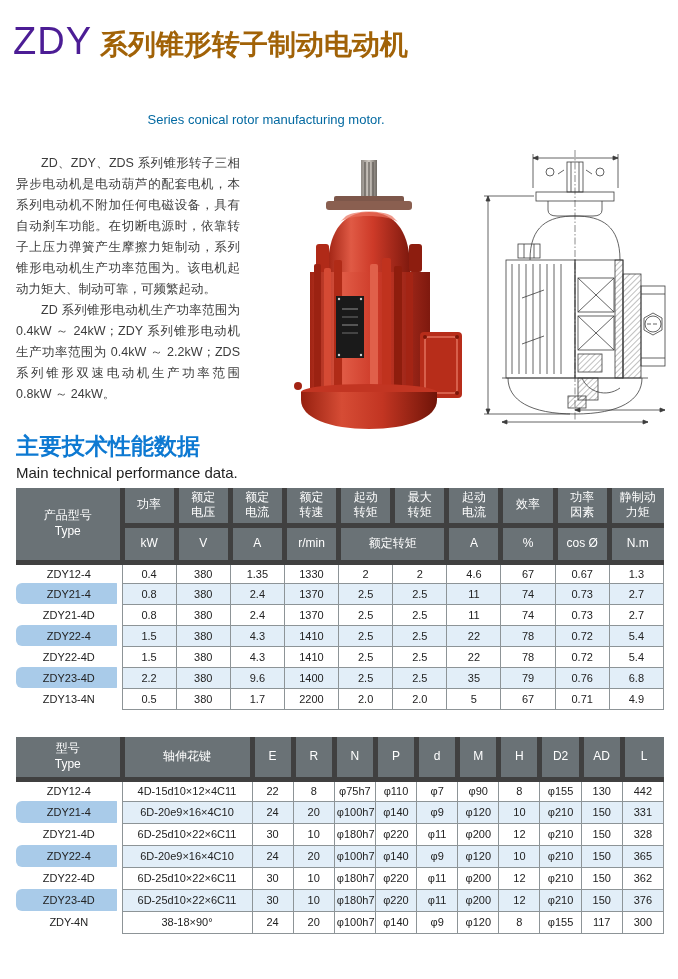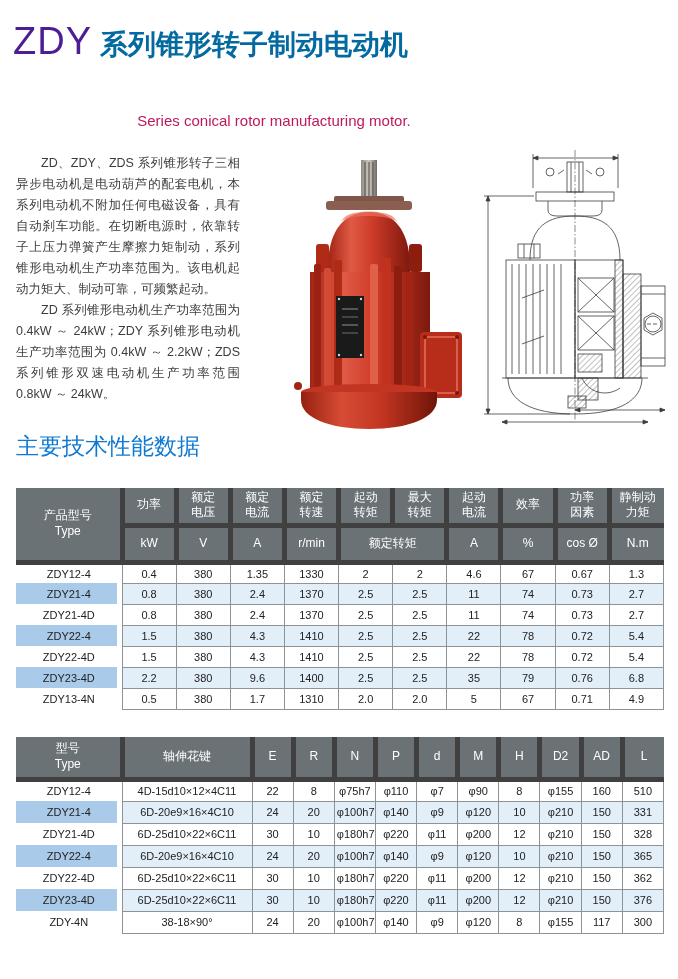--- a/index.html
+++ b/index.html
@@ -5,38 +5,38 @@
   * { box-sizing: border-box; }
   html,body { margin:0; padding:0; background:#ffffff; }
   .page {
     position:relative; width:678px; height:979px; background:#fff; overflow:hidden;
     font-family:"Liberation Sans","DejaVu Sans",sans-serif; color:#222;
   }
 
   
   .masthead { position:absolute; left:13px; top:22px; white-space:nowrap; }
   .title-en { font-size:38px; line-height:1; font-weight:normal; color:#4c1d95; letter-spacing:1px; }
-  .title-zh { font-size:28px; font-weight:bold; color:#0369a1; margin-left:8px; }
-  .subtitle { position:absolute; left:124px; top:112px; width:300px; text-align:center;
-              font-size:15px; color:#be185d; }
+  .title-zh { font-size:28px; font-weight:bold; color:#a16207; margin-left:8px; }
+  .subtitle { position:absolute; left:116px; top:112px; width:300px; text-align:center;
+              font-size:13px; color:#0369a1; }
 
   
   .intro { position:absolute; left:16px; top:153px; width:224px;
            font-size:12.5px; line-height:21px; color:#3c3c3c; text-align:justify; }
   .intro p { margin:0; text-indent:2em; }
 
   
   .photo   { position:absolute; left:274px; top:156px; width:190px; height:274px; }
   .drawing { position:absolute; left:478px; top:148px; width:192px; height:280px; }
 
   
   .sec { position:absolute; left:16px; }
   .sec1 { top:431px; }
   .sec2 { top:736px; }
-  .sec-zh { font-size:23px; font-weight:normal; color:#0d79d2; }
+  .sec-zh { font-size:23px; font-weight:bold; color:#0d79d2; }
   .sec-slash { font-size:23px; font-weight:bold; color:#0d79d2; padding:0 3px; }
   .sec-en-block { font-size:15px; color:#1f1f1f; margin-top:2px; }
   .sec-en-inline { font-size:15px; color:#000000; }
 
   
   table.dtable { position:absolute; left:16px; width:648px; border-collapse:collapse; table-layout:fixed; }
   .tbl1 { top:488px; }
   .tbl2 { top:737px; }
   .dtable th {
     background:#6a7276; color:#fff; font-weight:normal; font-size:12px; line-height:1.3;
@@ -53,20 +53,21 @@
   }
   .tbl1 td { height:21px; }
   .tbl2 td { height:22px; }
   .dtable td:first-child { border:none; }
   .dtable tr.hl td { background:#e2eef8; }
   .dtable tr.hl td:first-child {
     background:transparent;
     background-image:linear-gradient(#a9cbe9,#a9cbe9);
     background-size:calc(100% - 5px) 100%;
     background-repeat:no-repeat;
+    border-radius:6px;
   }
 </style>
 </head>
 <body>
 
 <div class="page">
 
   <div class="masthead">
     <span class="title-en">ZDY</span><span class="title-zh">系列锥形转子制动电动机</span>
   </div>
@@ -223,20 +224,21 @@
         <line x1="24" y1="274" x2="170" y2="274"></line>
         <path d="M24 274 l5 -2 l0 4 z M170 274 l-5 -2 l0 4 z" fill="#3c3c3c"></path>
         <line x1="97" y1="262" x2="187" y2="262"></line>
         <path d="M97 262 l5 -2 l0 4 z M187 262 l-5 -2 l0 4 z" fill="#3c3c3c"></path>
       </g>
     </svg>
   </div>
 
   <div class="sec sec1">
     <div class="sec-zh">主要技术性能数据</div>
+    <div class="sec-en-block">Main technical performance data.</div>
   </div>
 
   <table class="dtable tbl1">
     <colgroup>
       <col style="width:106px">
       <col>
         <col>
         <col>
         <col>
         <col>
@@ -358,21 +360,21 @@
           <td>35</td>
           <td>79</td>
           <td>0.76</td>
           <td>6.8</td>
         </tr>
         <tr>
           <td>ZDY13-4N</td>
           <td>0.5</td>
           <td>380</td>
           <td>1.7</td>
-          <td>1310</td>
+          <td>2200</td>
           <td>2.0</td>
           <td>2.0</td>
           <td>5</td>
           <td>67</td>
           <td>0.71</td>
           <td>4.9</td>
         </tr>
       </tbody>
   </table>
 
@@ -417,22 +419,22 @@
           <td>ZDY12-4</td>
           <td>4D-15d10×12×4C11</td>
           <td>22</td>
           <td>8</td>
           <td>φ75h7</td>
           <td>φ110</td>
           <td>φ7</td>
           <td>φ90</td>
           <td>8</td>
           <td>φ155</td>
-          <td>160</td>
-          <td>510</td>
+          <td>130</td>
+          <td>442</td>
         </tr>
         <tr class="hl">
           <td>ZDY21-4</td>
           <td>6D-20e9×16×4C10</td>
           <td>24</td>
           <td>20</td>
           <td>φ100h7</td>
           <td>φ140</td>
           <td>φ9</td>
           <td>φ120</td>

